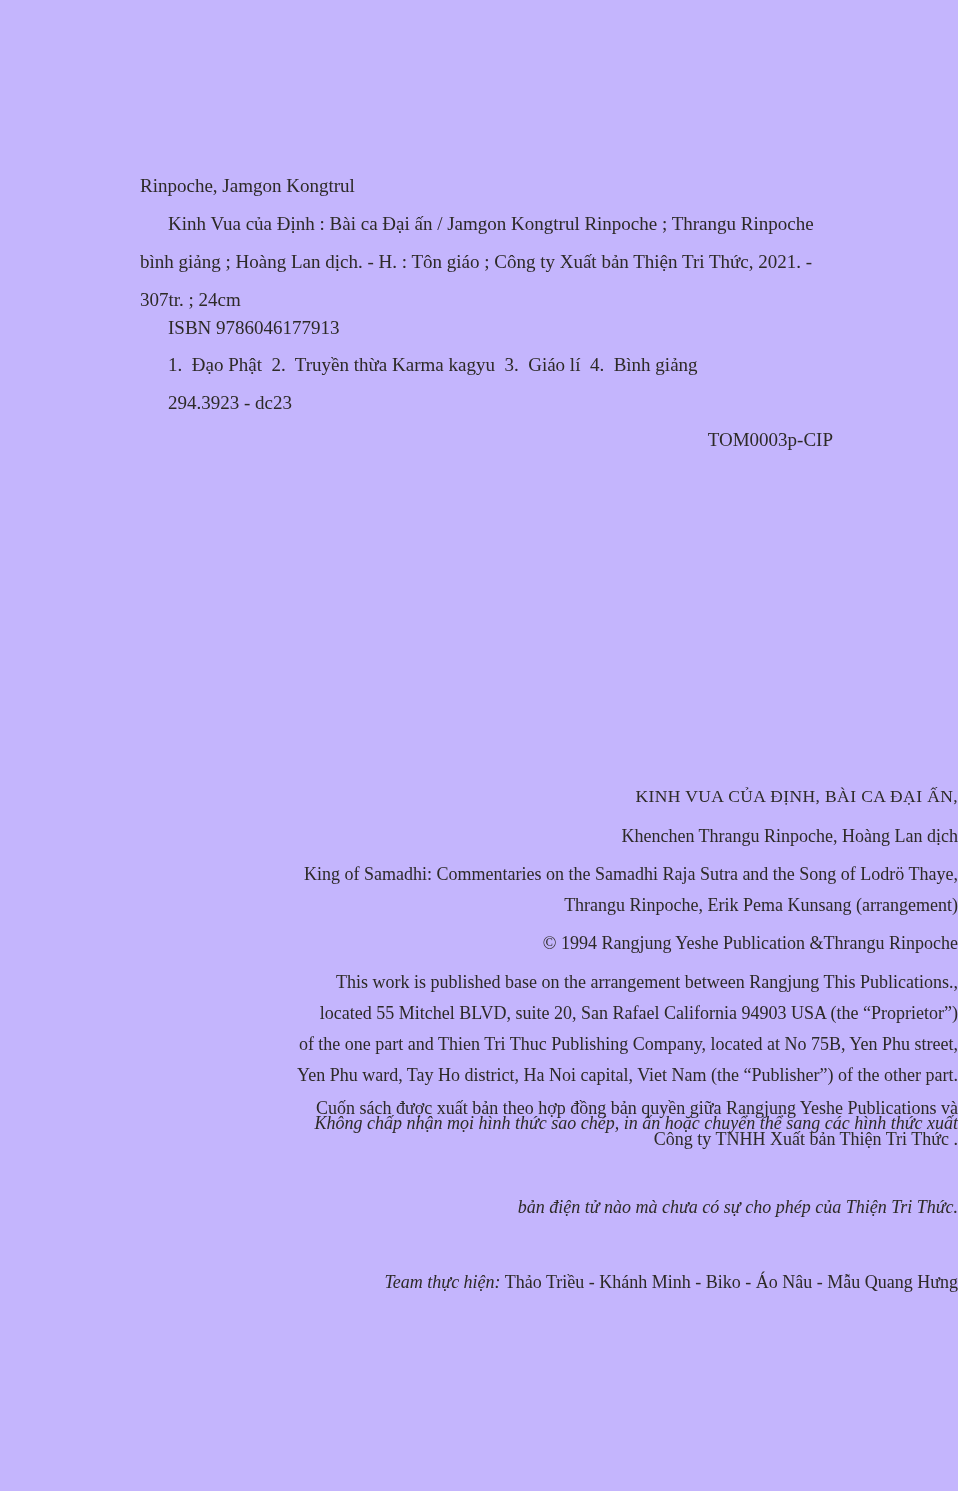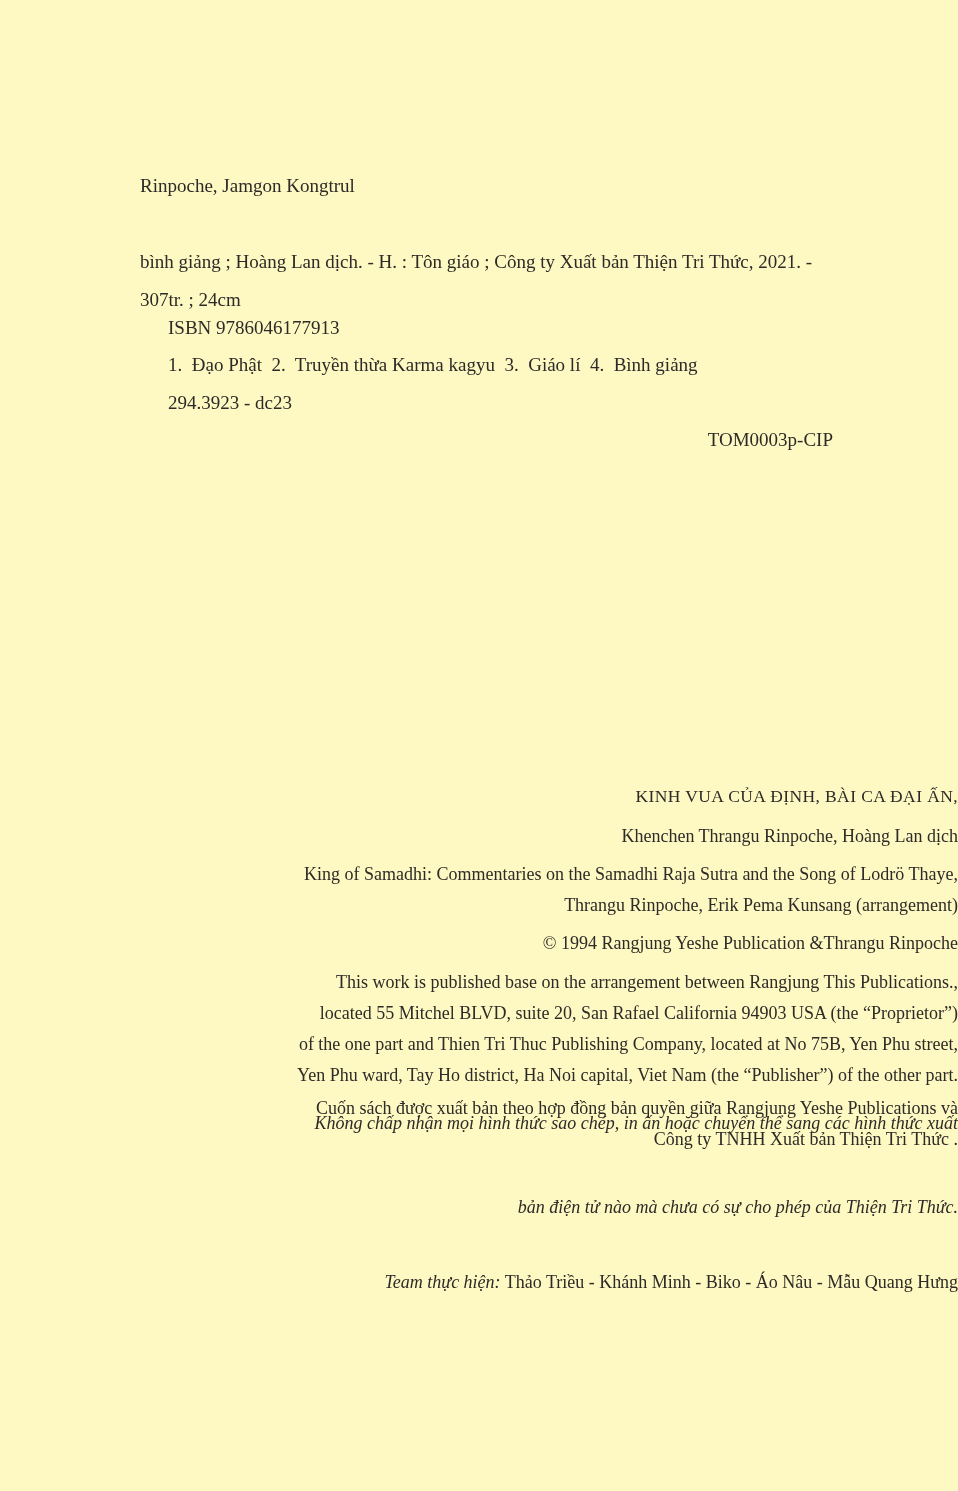--- a/index.html
+++ b/index.html
@@ -1,20 +1,20 @@
 <!DOCTYPE html>
 <html><head>
 <meta charset="utf-8">
 <style>
   html, body { margin: 0; padding: 0; background: #ffffff; }
   .page {
     position: relative;
     width: 958px;
     height: 1491px;
-    background: #fef9c3;
+    background: #c4b5fd;
     font-family: "Liberation Serif", "DejaVu Serif", serif;
     color: #2d2a27;
     overflow: hidden;
   }
   .ln {
     position: absolute;
     white-space: pre;
     font-size: 19px;
     line-height: 1.25;
   }
@@ -33,20 +33,21 @@
   .italic { font-style: italic; }
   .team-label { font-style: italic; }
   .team-members { font-style: normal; }
 </style>
 </head>
 <body>
 
 <div class="page">
 
   <div class="ln cip-left" style="top:174px">Rinpoche, Jamgon Kongtrul</div>
+  <div class="ln cip-indent" style="top:212px">Kinh Vua của Định : Bài ca Đại ấn / Jamgon Kongtrul Rinpoche ; Thrangu Rinpoche</div>
   <div class="ln cip-left" style="top:250px">bình giảng ; Hoàng Lan dịch. - H. : Tôn giáo ; Công ty Xuất bản Thiện Tri Thức, 2021. -</div>
   <div class="ln cip-left" style="top:288px">307tr. ; 24cm</div>
   <div class="ln cip-indent" style="top:316px">ISBN 9786046177913</div>
   <div class="ln cip-indent" style="top:353px">1.  Đạo Phật  2.  Truyền thừa Karma kagyu  3.  Giáo lí  4.  Bình giảng</div>
   <div class="ln cip-indent" style="top:391px">294.3923 - dc23</div>
   <div class="ln cip-right" style="top:428px">TOM0003p-CIP</div>
 
   <div class="ln ctr title-vi" style="top:786px">KINH VUA CỦA ĐỊNH, BÀI CA ĐẠI ẤN,</div>
   <div class="ln ctr" style="top:825px">Khenchen Thrangu Rinpoche, Hoàng Lan dịch</div>
 

